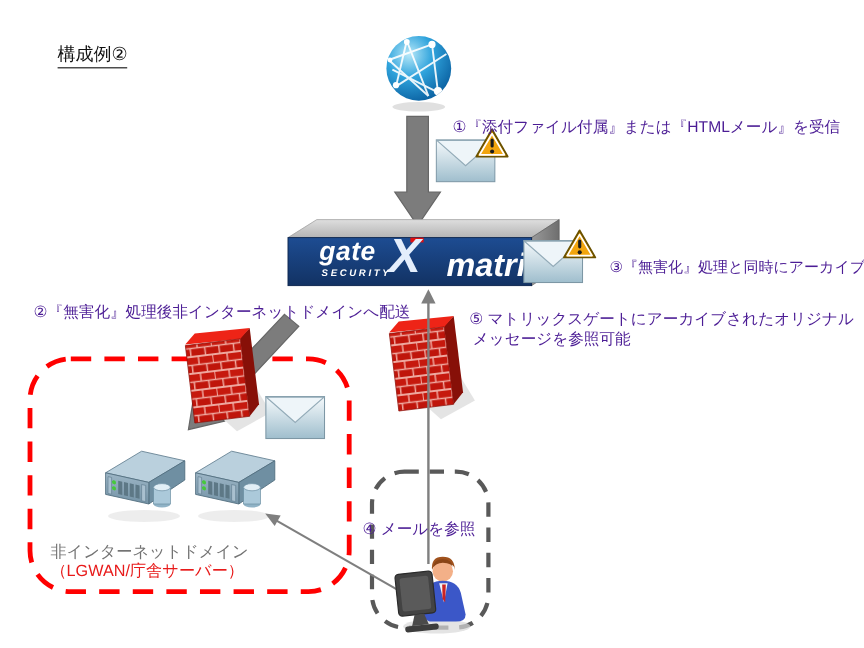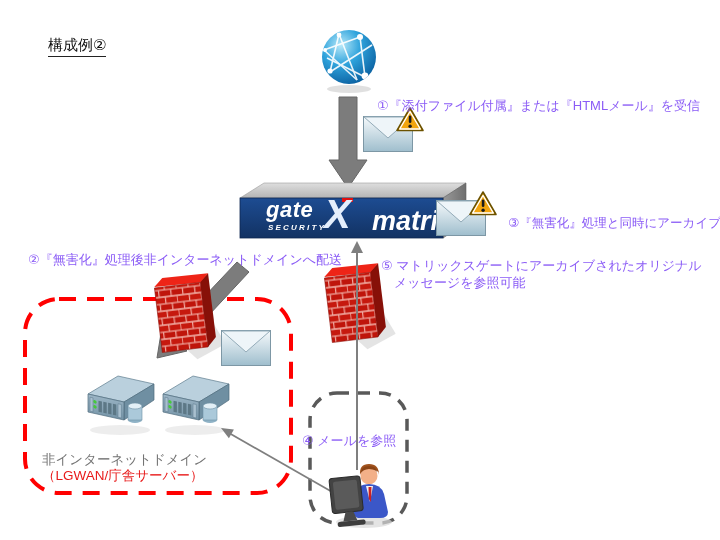--- a/index.html
+++ b/index.html
@@ -1,19 +1,19 @@
 <!DOCTYPE html>
 <html><head>
 <meta charset="utf-8">
 <style>
   html,body{margin:0;padding:0;background:#fff;}
   #canvas{position:relative;width:720px;height:540px;background:#ffffff;overflow:hidden;
           font-family:"Liberation Sans","DejaVu Sans",sans-serif;color:#1c1c1c;}
   .abs{position:absolute;}
-  .note{font-size:13px;color:#8b5cf6;white-space:nowrap;z-index:5;}
+  .note{font-size:13px;color:#4c1d95;white-space:nowrap;z-index:5;}
   #title{left:48px;top:36px;font-size:15px;color:#111;border-bottom:1.5px solid #222;padding-bottom:1px;z-index:5;}
   #label3{left:508px;top:215px;font-size:12.5px;}
   #domain-label{left:42px;top:452px;font-size:13.5px;line-height:16px;white-space:nowrap;z-index:5;}
   svg.layer{position:absolute;left:0;top:0;z-index:1;}
   svg.fg{z-index:3;}
   .icon{z-index:2;}
   .person{z-index:4;}
   
   #appliance{left:238px;top:179px;width:232px;height:62px;z-index:2;}
   #appliance .logo{position:absolute;left:0;top:0;width:232px;height:62px;}
@@ -114,21 +114,21 @@
     <rect x="310" y="393" width="97" height="130" rx="27" fill="none" stroke-width="3.5" stroke-dasharray="12 9" stroke="#595959"></rect>
     <polygon points="339,97 357,97 357,160 367,160 348,188 329,160 339,160" fill="#7c7c7c" stroke="#666" stroke-width="1"></polygon>
     <polygon points="237,262 169,334 162,327 157,358 187,351 181,345 249,272" fill="#7c7c7c" stroke="#666" stroke-width="1"></polygon>
   </svg>
 
   <div class="abs note" id="title">構成例②</div>
   <div class="abs note" style="left:377px;top:97px;">①『添付ファイル付属』または『HTMLメール』を受信</div>
   <div class="abs note" style="left:28px;top:251px;">②『無害化』処理後非インターネットドメインへ配送</div>
   <div class="abs note" id="label3">③『無害化』処理と同時にアーカイブ</div>
   <div class="abs note" style="left:254px;top:432px;margin-left:48px;">④ メールを参照</div>
-  <div class="abs note" style="left:381px;top:257px;">⑤ マトリックスゲートにアーカイブされたオリジナル</div>
+  <div class="abs note" style="left:391px;top:257px;">⑤ マトリックスゲートにアーカイブされたオリジナル</div>
   <div class="abs note" style="left:394px;top:274px;">メッセージを参照可能</div>
   <div class="abs" id="domain-label">
     <div style="color:#737373;">非インターネットドメイン</div>
     <div style="color:#e81a1a;">（LGWAN/庁舎サーバー）</div>
   </div>
 
   <svg class="abs icon" style="left:318px;top:28px;" width="62" height="66" viewBox="0 0 62 66">
     <ellipse cx="31" cy="61" rx="22" ry="4" fill="#000" opacity="0.12"></ellipse>
     <circle cx="31" cy="29" r="27" fill="url(#globeG)"></circle>
     <clipPath id="cGlobe">

